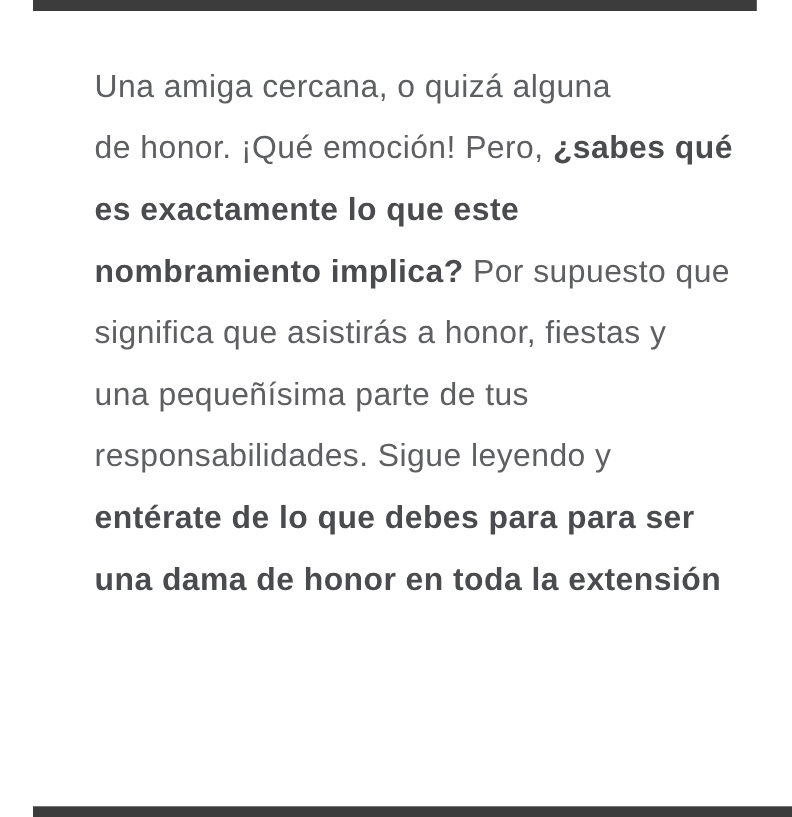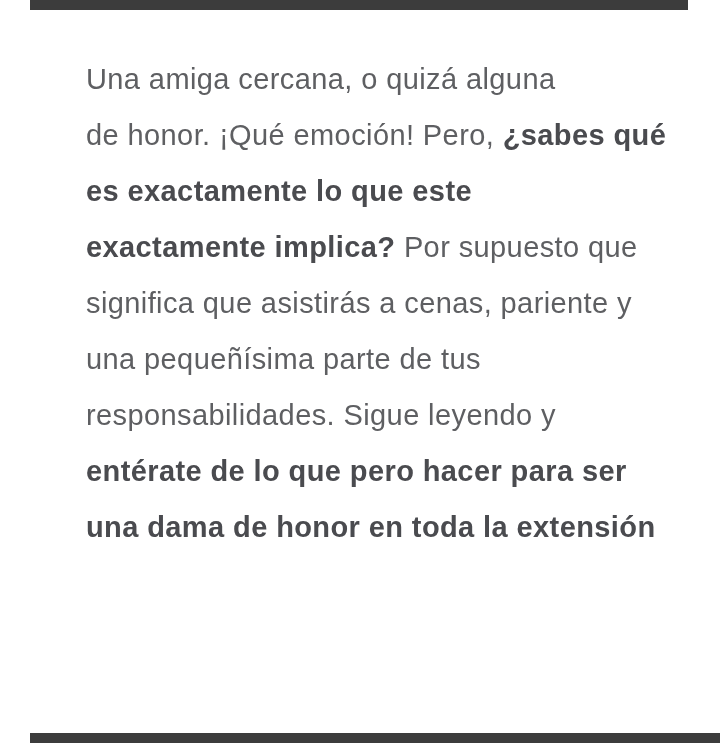--- a/index.html
+++ b/index.html
@@ -54,21 +54,21 @@
 </style>
 </head>
 <body>
 
 <div class="crop-bar top" style="background: rgb(60, 60, 60);"></div>
 
 <div class="paragraph">
     <div class="line"><span class="seg">Una amiga cercana, o quizá alguna</span></div>
     <div class="line"><span class="seg">de honor. ¡Qué emoción! Pero, </span><span class="seg seg-bold">¿sabes qué</span></div>
     <div class="line"><span class="seg seg-bold">es exactamente lo que este</span></div>
-    <div class="line"><span class="seg seg-bold">exactamente implica?</span><span class="seg"> Por supuesto que</span></div>
-    <div class="line"><span class="seg">significa que asistirás a cenas, pariente y</span></div>
+    <div class="line"><span class="seg seg-bold">nombramiento implica?</span><span class="seg"> Por supuesto que</span></div>
+    <div class="line"><span class="seg">significa que asistirás a honor, fiestas y</span></div>
     <div class="line"><span class="seg">una pequeñísima parte de tus</span></div>
     <div class="line"><span class="seg">responsabilidades. Sigue leyendo y</span></div>
-    <div class="line"><span class="seg seg-bold">entérate de lo que pero hacer para ser</span></div>
+    <div class="line"><span class="seg seg-bold">entérate de lo que debes para para ser</span></div>
     <div class="line"><span class="seg seg-bold">una dama de honor en toda la extensión</span></div>
   </div>
 
 <div class="crop-bar bottom" style="background: rgb(60, 60, 60);"></div>
 
 </body></html>

